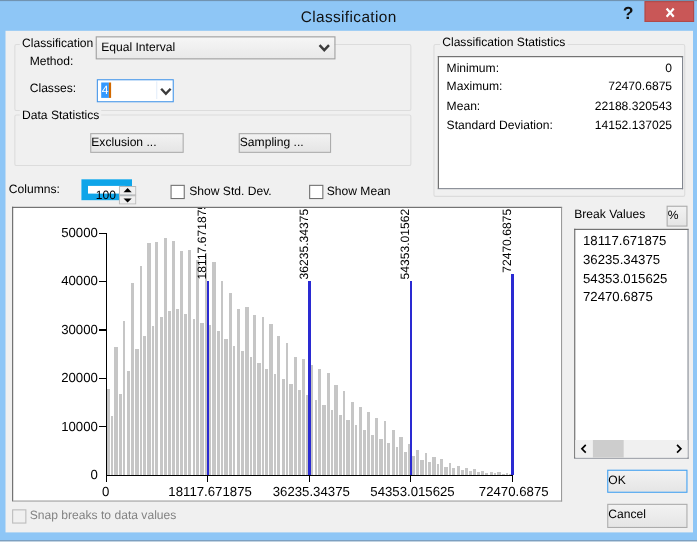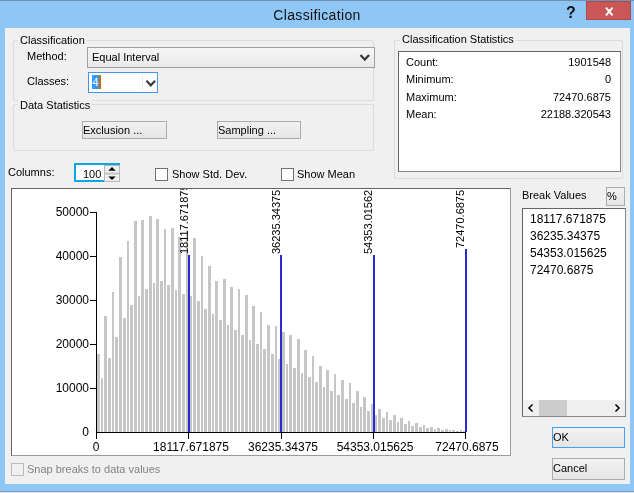--- a/index.html
+++ b/index.html
@@ -20,21 +20,21 @@
   <svg width="43" height="17" style="position:absolute;left:0;top:0">
       <path d="M19 5.7l6.5 7.6M25.5 5.7l-6.5 7.6" stroke="#fff" stroke-width="2" fill="none"></path>
     </svg>
 </div>
 <div class="client"></div>
 
 <div class="grp" style="left:13px;top:40px;width:361px;height:61px"></div>
 <div class="grplabel" style="left:18px;top:34px">Classification</div>
 <div class="abs" style="left:27px;top:50px">Method:</div>
 
-<div class="abs" style="left:87px;top:47px;width:288px;height:21px;border:1px solid #9f9f9f;background:linear-gradient(#f6f6f6,#e9e9e9)">
+<div class="abs" style="left:87px;top:33px;width:218px;height:21px;border:1px solid #9f9f9f;background:linear-gradient(#f6f6f6,#e9e9e9)">
   <div class="abs" style="left:4px;top:3px">Equal Interval</div>
   <svg width="12" height="19" style="position:absolute;right:3px;top:0">
       <path d="M1.5 7l4.3 4.6 4.3-4.6" stroke="#3c3c3c" stroke-width="2.2" fill="none"></path>
     </svg>
 </div>
 <div class="abs" style="left:27px;top:75px">Classes:</div>
 
 <div class="abs" style="left:88px;top:72px;width:70px;height:21px;border:1px solid #4495e8;background:#fff">
   <div class="abs" style="left:3px;top:2px;width:7px;height:14px;background:#3399ff;color:#fff;text-align:center;line-height:14px">4</div>
   <div class="abs" style="left:10px;top:2px;width:2px;height:14px;background:#d26900"></div>
@@ -43,21 +43,21 @@
       <path d="M1.5 7.7l4.3 4.6 4.3-4.6" stroke="#3c3c3c" stroke-width="2.2" fill="none"></path>
     </svg>
 </div>
 
 <div class="grp" style="left:13px;top:104px;width:361px;height:47px"></div>
 <div class="grplabel" style="left:18px;top:99px">Data Statistics</div>
 <div class="btn" style="left:82px;top:121px;width:85px;height:18px">Exclusion ...</div>
 <div class="btn" style="left:217px;top:121px;width:84px;height:18px">Sampling ...</div>
 
 <div class="abs" style="left:8px;top:166px">Columns:</div>
-<div class="abs" style="left:74px;top:163px;width:46px;height:19px;border:2px solid #0ea5e9;background:#fff">
+<div class="abs" style="left:74px;top:163px;width:46px;height:19px;border:6px solid #0ea5e9;background:#fff">
   <svg width="16" height="17" style="position:absolute;left:28px;top:0">
     <rect x="0.5" y="0.5" width="15" height="7.7" fill="#f0f0f0" stroke="#b9b9b9"></rect>
     <rect x="0.5" y="8.9" width="15" height="7.6" fill="#f0f0f0" stroke="#b9b9b9"></rect>
     <path d="M4.3 5.7l3.7-3.7 3.7 3.7z" fill="#000"></path>
     <path d="M4.3 11.4l3.7 3.7 3.7-3.7z" fill="#000"></path>
   </svg>
   <div class="abs" style="left:7px;top:3px">100</div>
 </div>
 <div class="cb" style="left:155px;top:168px"></div>
 <div class="abs" style="left:172px;top:168px">Show Std. Dev.</div>
@@ -96,24 +96,24 @@
     <text transform="rotate(-90 463.4 248)" x="463.4" y="248">72470.6875</text>
   </g>
   </g>
 </svg>
 </div>
 
 <div class="grp" style="left:394px;top:40px;width:229px;height:139px"></div>
 <div class="grplabel" style="left:400px;top:33px">Classification Statistics</div>
 <div class="sunken" style="left:398px;top:51px;width:223px;height:121px"></div>
 <div class="abs" style="left:406px;top:56px;width:205px">
-  <div style="height:17.3px">Count:<span style="float:right">1901548</span></div>
   <div style="height:17.3px">Minimum:<span style="float:right">0</span></div>
   <div style="height:17.3px">Maximum:<span style="float:right">72470.6875</span></div>
   <div style="height:17.3px">Mean:<span style="float:right">22188.320543</span></div>
+  <div style="height:17.3px">Standard Deviation:<span style="float:right">14152.137025</span></div>
 </div>
 
 <div class="abs" style="left:522px;top:189px">Break Values</div>
 <div class="btn" style="left:606px;top:187px;width:19px;height:19px;line-height:16px">%</div>
 <div class="sunken" style="left:522px;top:208px;width:104px;height:209px"></div>
 <div class="abs" style="left:530px;top:211px;line-height:17px;font-size:12px">18117.671875<br>36235.34375<br>54353.015625<br>72470.6875</div>
 
 <div class="abs" style="left:523px;top:400px;width:102px;height:16px;background:#f0f0f0">
   <svg width="10" height="16" style="position:absolute;left:3px;top:0">
       <path d="M6.5 4.5L3 8l3.5 3.5" stroke="#000" stroke-width="1.5" fill="none"></path>

